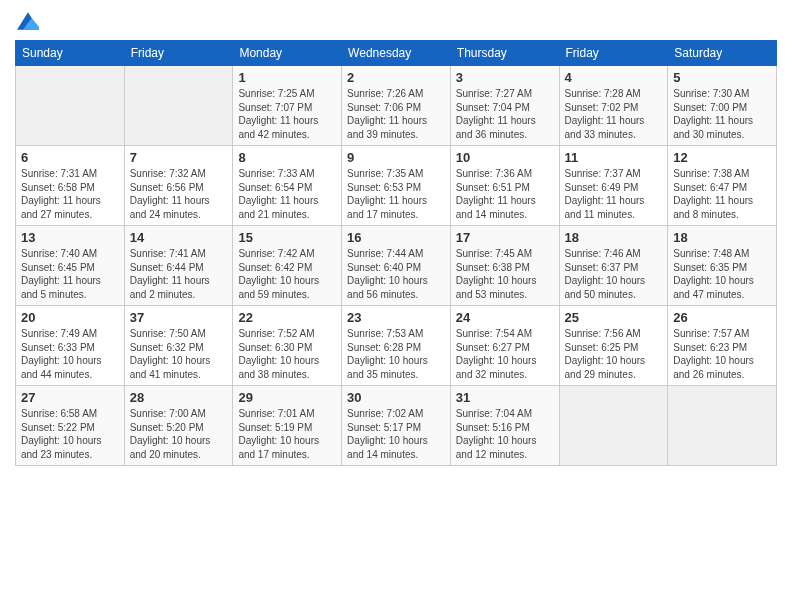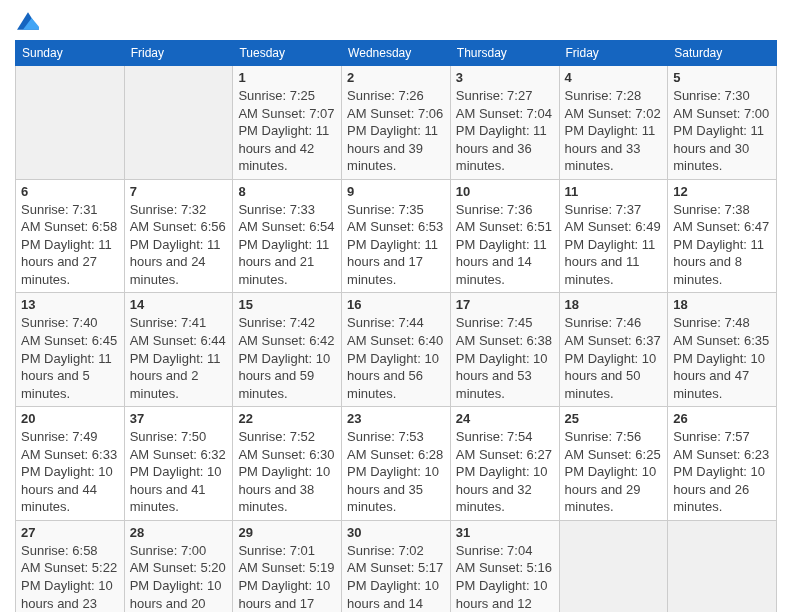--- a/index.html
+++ b/index.html
@@ -81,21 +81,21 @@
       background: #f5f5f5;
     }
     .day-number {
       font-size: 13px;
       font-weight: bold;
       color: #333;
       display: block;
       margin-bottom: 2px;
     }
     .day-info {
-      font-size: 13px;
+      font-size: 10px;
       color: #444;
       line-height: 1.35;
     }
     .row-even td {
       background: #f9f9f9;
     }
     .row-even td.empty {
       background: #f0f0f0;
     }
   </style>
@@ -124,21 +124,21 @@
       <div class="month-title"></div>
       <div class="location"></div>
     </div>
   </div>
 
   <table class="calendar">
     <thead>
       <tr>
       <th>Sunday</th>
           <th>Friday</th>
-          <th>Tuesday</th>
+          <th>Monday</th>
           <th>Wednesday</th>
           <th>Thursday</th>
           <th>Friday</th>
           <th>Saturday</th>
         </tr>
     </thead>
     <tbody id="calendar-body">
     <tr class="row-even">
           <td class="empty"></td>
           <td class="empty"></td>

